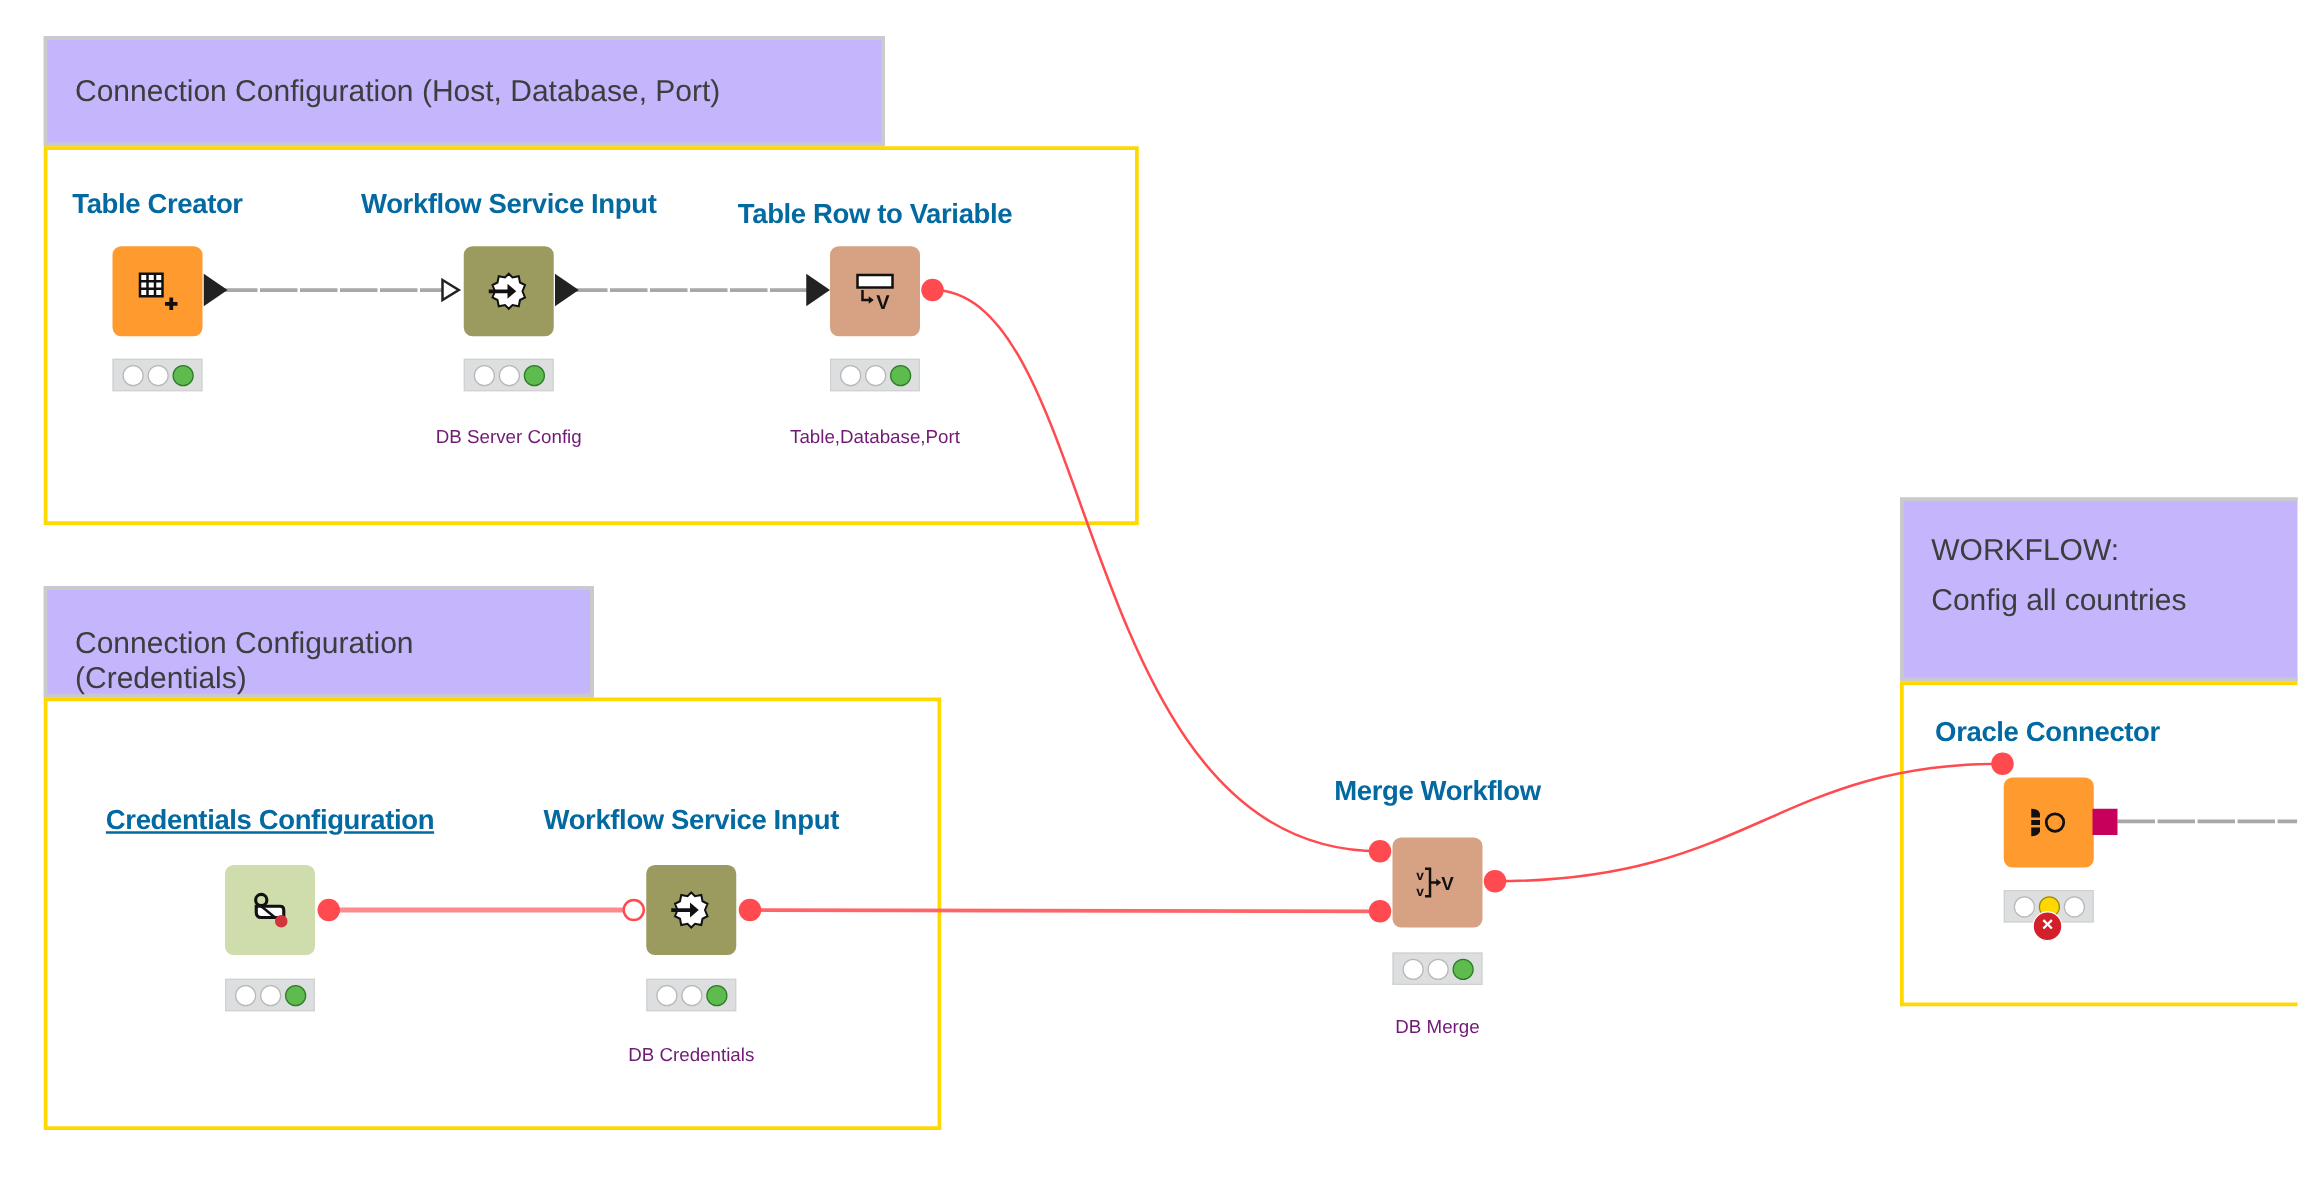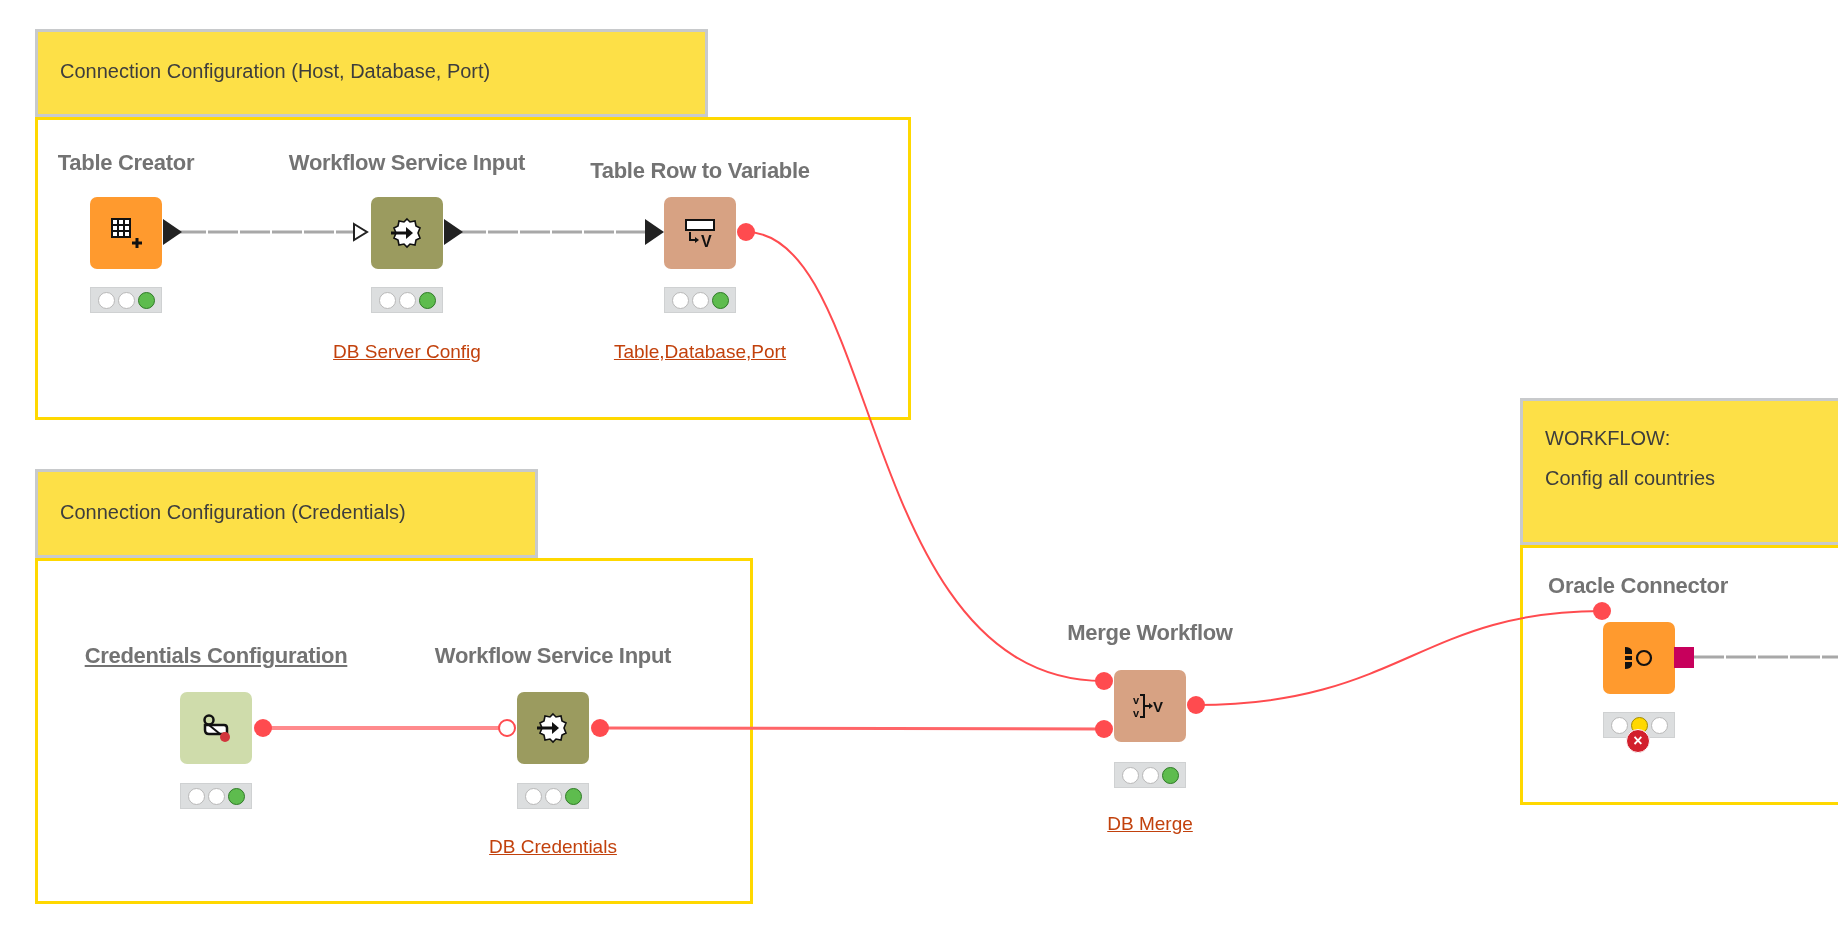--- a/index.html
+++ b/index.html
@@ -4,36 +4,35 @@
 <style>
   html, body { margin:0; padding:0; }
   body {
     width:1838px; height:942px; position:relative; overflow:hidden;
     background:#ffffff;
     font-family:"Liberation Sans", "DejaVu Sans", sans-serif;
     color:#3a3a3a;
   }
   .annotation {
     position:absolute; box-sizing:border-box;
-    border:3px solid #c8cacc; background:#fde047;
-    font-size:20px; color:#3d3d3d;
+    border:3px solid #c8cacc; background:#c4b5fd;
+    font-size:24px; color:#3d3d3d;
   }
   .annotation .txt { position:absolute; left:22px; }
   .group {
     position:absolute; box-sizing:border-box;
     border:3px solid #ffd800; background:transparent;
   }
   .node-label {
-    position:absolute; font-weight:bold; font-size:22px; color:#737373;
+    position:absolute; font-weight:bold; font-size:22px; color:#0369a1;
     white-space:nowrap; transform:translateX(-50%); letter-spacing:-0.3px;
   }
   .node-sub {
-    position:absolute; font-size:19px; color:#c2410c; white-space:nowrap;
+    position:absolute; font-size:15px; color:#701a75; white-space:nowrap;
     transform:translateX(-50%);
-    text-decoration:underline;
   }
   .node {
     position:absolute; width:72px; height:72px; border-radius:7px; box-sizing:border-box;
     display:flex; align-items:center; justify-content:center;
   }
   .status {
     position:absolute; width:72px; height:26px; background:#dcdedf; border:1px solid #cfd1d2;
     box-sizing:border-box; display:flex; align-items:center; justify-content:center; gap:3px;
   }
   .light { width:17px; height:17px; border-radius:50%; background:#ffffff; border:1px solid #b8b8b8; box-sizing:border-box; }
@@ -50,21 +49,21 @@
   .db-port { position:absolute; width:20px; height:21px; background:#c7005c; }
 </style>
 </head>
 <body>
 
 <div class="annotation" style="left:35px;top:29px;width:673px;height:88px;">
   <span class="txt" style="top:28px;">Connection Configuration (Host, Database, Port)</span>
 </div>
 <div class="group" style="left:35px;top:117px;width:876px;height:303px;"></div>
 
-<div class="annotation" style="left:35px;top:469px;width:503px;height:89px;">
+<div class="annotation" style="left:35px;top:469px;width:440px;height:89px;">
   <span class="txt" style="top:29px;">Connection Configuration (Credentials)</span>
 </div>
 <div class="group" style="left:35px;top:558px;width:718px;height:346px;"></div>
 
 <div class="annotation" style="left:1520px;top:398px;width:330px;height:147px;">
   <span class="txt" style="top:26px;">WORKFLOW:</span>
   <span class="txt" style="top:66px;">Config all countries</span>
 </div>
 <div class="group" style="left:1520px;top:545px;width:330px;height:260px;"></div>
 

